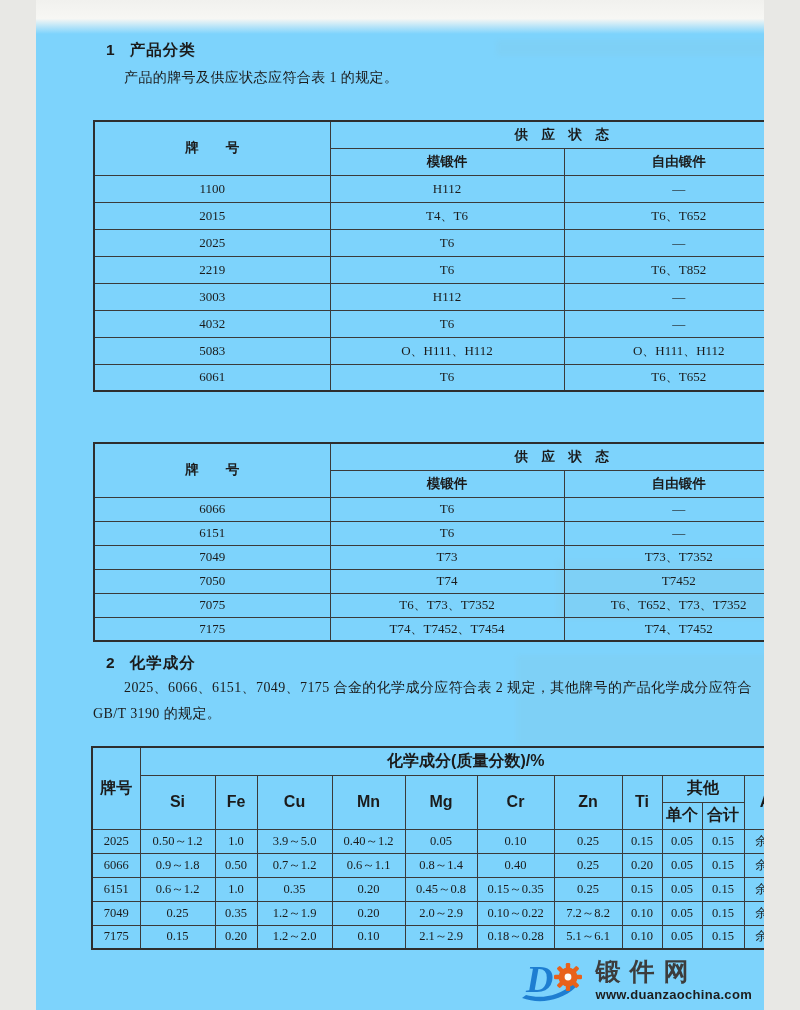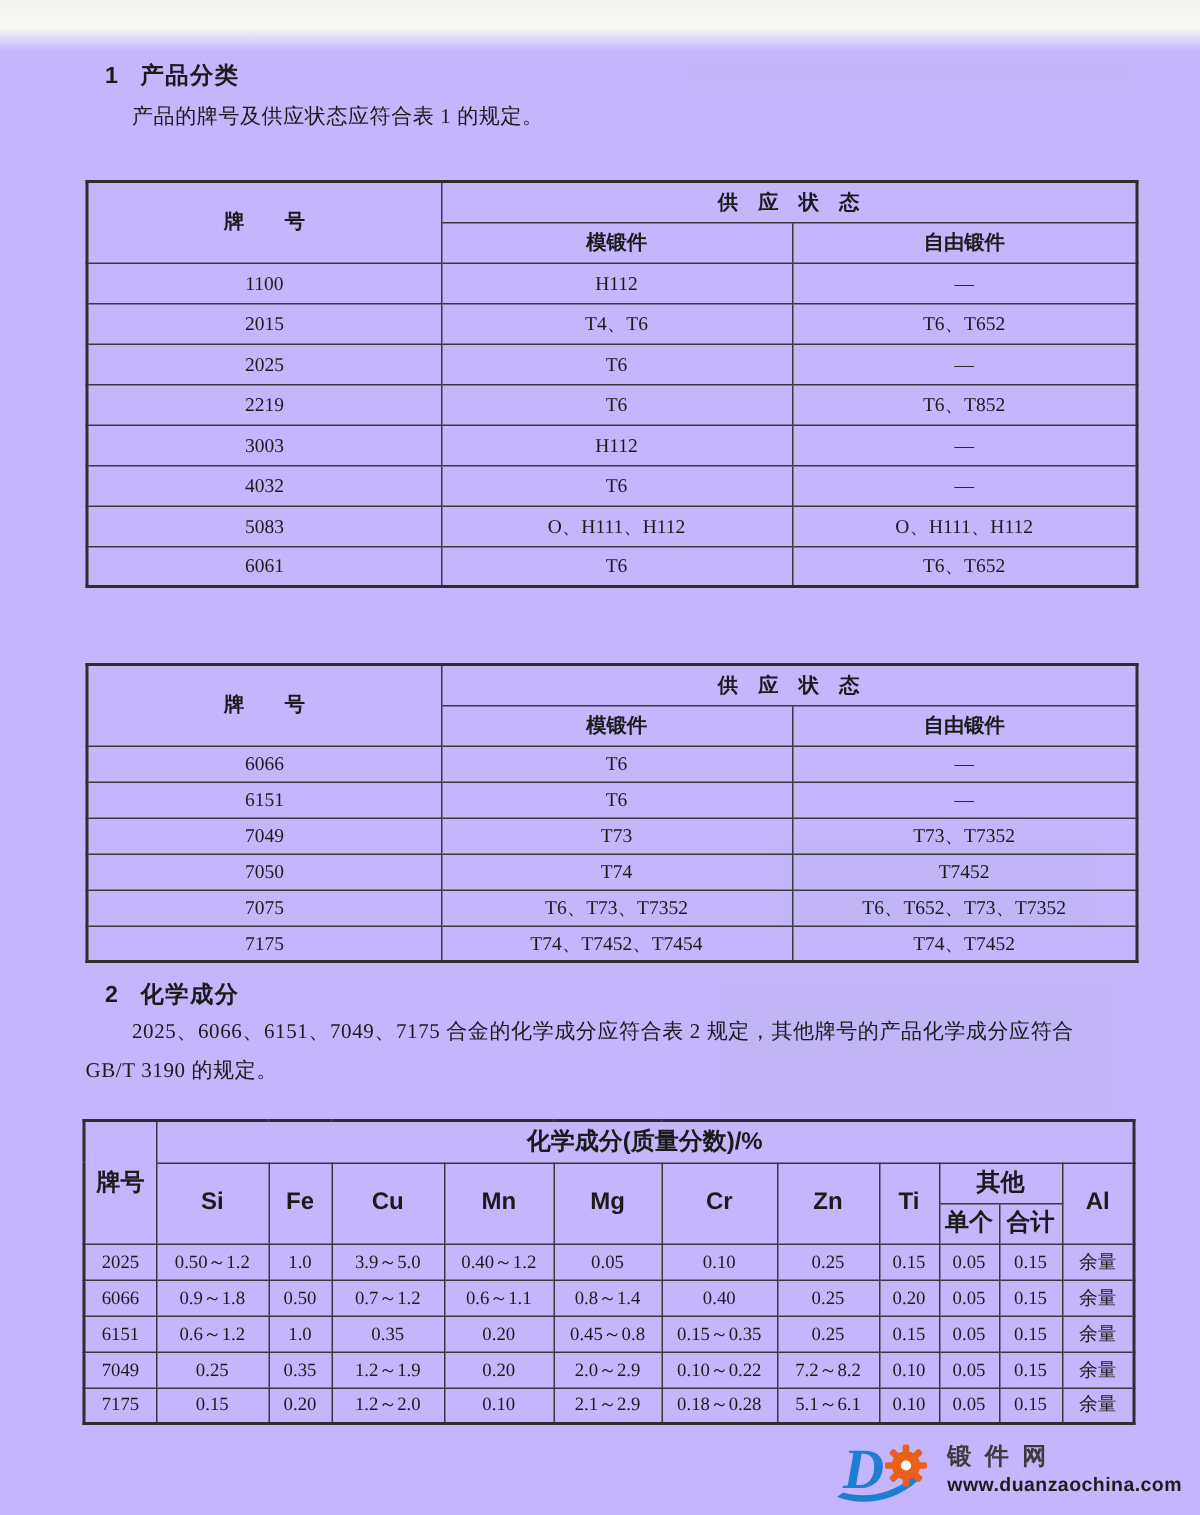--- a/index.html
+++ b/index.html
@@ -1,20 +1,20 @@
 <!DOCTYPE html>
 <html><head>
 <meta charset="utf-8">
 <style>
   * { box-sizing: border-box; }
   html,body { margin:0; padding:0; }
   body { background:#e8e8e5; font-family:"Liberation Serif","DejaVu Serif",serif; }
   .page {
-    position:relative; width:800px; height:1010px; margin:0 auto;
-    background:#c4b5fd; color:#1b1b1b; overflow:hidden;
+    position:relative; width:728px; height:1010px; margin:0 auto;
+    background:#7dd3fc; color:#1b1b1b; overflow:hidden;
   }
   .scan-top-band {
     position:absolute; left:0; top:0; width:800px; height:34px;
     background:linear-gradient(180deg,#f1f1ee 0%,#f7f7f4 55%,rgba(252,252,250,0) 100%);
   }
   .ghost {
     position:absolute; background:#9aa894; opacity:0.05; filter:blur(2px); border-radius:3px;
   }
   .heading {
     position:absolute; font-family:"Liberation Sans","DejaVu Sans",sans-serif;
@@ -52,21 +52,21 @@
   table.t2 thead tr.r3 { height:27px; }
   table.t2 th { font-size:16px;margin-left:24px; }
   table.t2 td { height:24px; font-size:12.5px; letter-spacing:0; }
   .logo {
     position:absolute; right:12px; top:954px; display:flex; align-items:center;
   }
   .logo svg { display:block; }
   .logo-text { margin-left:4px; }
   .logo-name {
     font-family:"Liberation Sans","DejaVu Sans",sans-serif; font-weight:bold;
-    font-size:16px; letter-spacing:9px; color:#3c3c3c; line-height:1.1;
+    font-size:25px; letter-spacing:9px; color:#3c3c3c; line-height:1.1;
   }
   .logo-url {
     font-family:"Liberation Sans","DejaVu Sans",sans-serif; font-weight:bold;
     font-size:13px; color:#1d1d1d; letter-spacing:0.3px; margin-top:1px;
   }
 </style>
 </head>
 <body>
 
 <div class="page">

